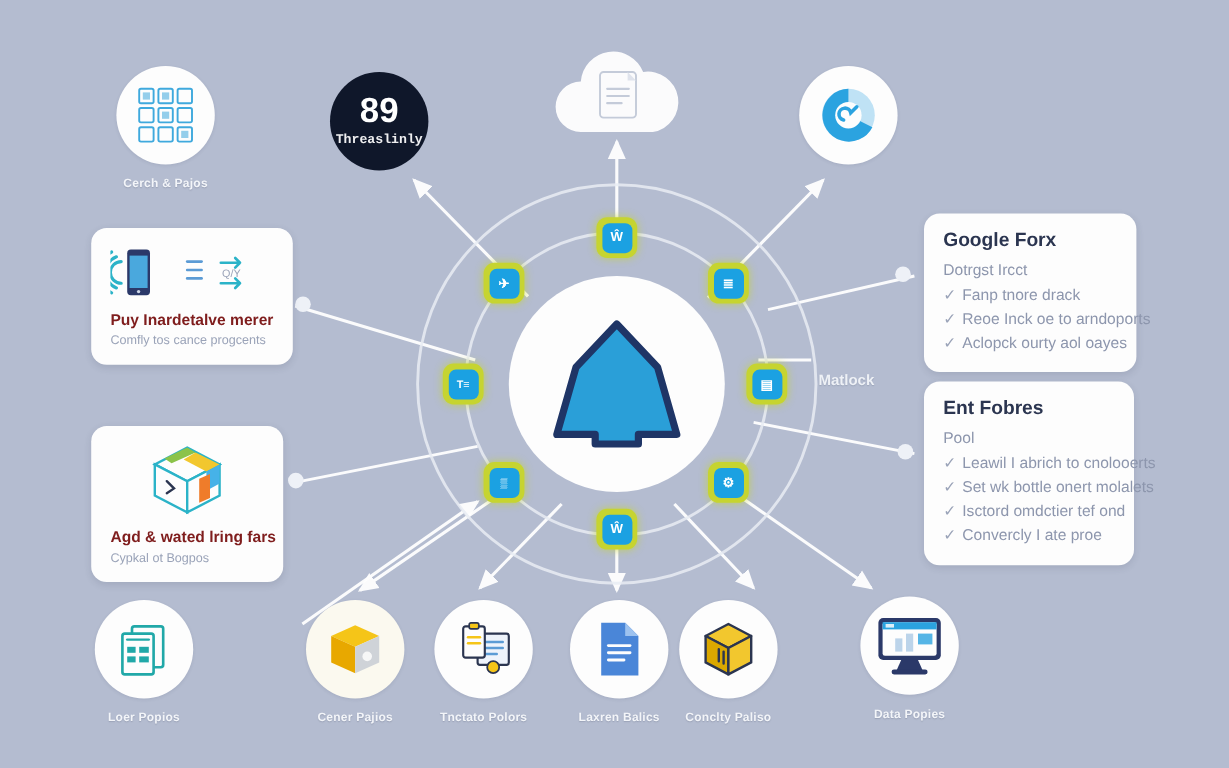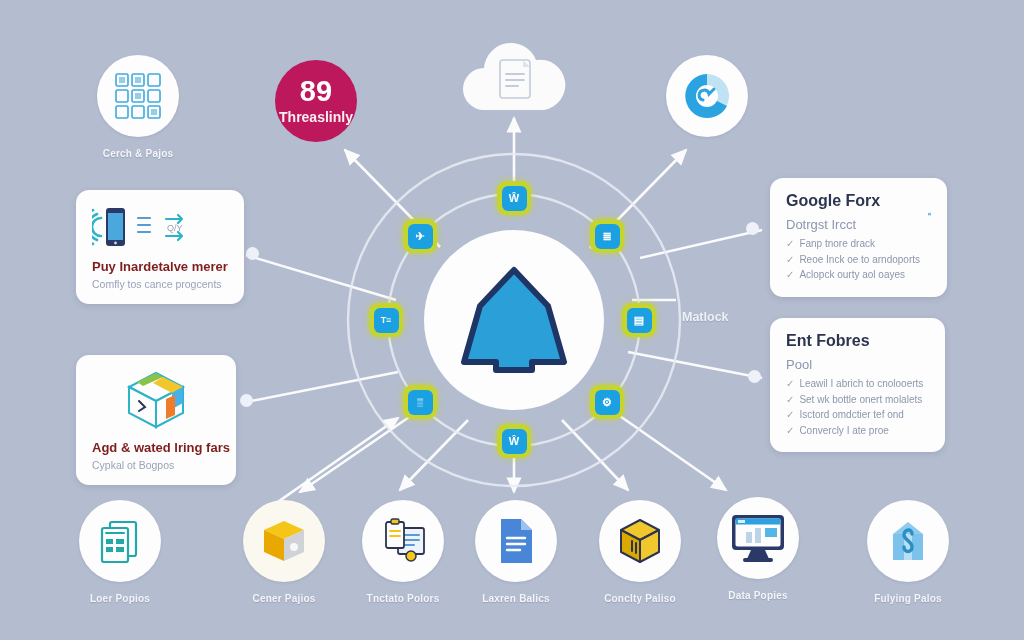--- a/index.html
+++ b/index.html
@@ -31,52 +31,52 @@
     font-size: 10px; font-weight: bold; color: #f3f5f9;
     letter-spacing: .2px; white-space: nowrap;
     text-shadow: 0 1px 1px rgba(70,80,105,.25);
   }
   .node .disc svg { display: block; }
 
   
   #metric {
     position: absolute;
     width: 82px; height: 82px; border-radius: 50%;
-    background: #be185d;
+    background: #0f172a;
     display: flex; flex-direction: column;
     align-items: center; justify-content: center;
     color: #fff;
   }
   #metric .val { font-size: 29px; font-weight: bold; line-height: 1; }
-  #metric .sub { font-size: 14px; font-weight: bold; margin-top: 3px; opacity: .93; }
+  #metric .sub { font-size: 11px; font-weight: bold; margin-top: 3px; opacity: .93; font-family: Liberation Mono, monospace; }
 
   
   #cloud { position: absolute; }
 
   
   .card {
     position: absolute;
     background: #fdfdfd;
     border-radius: 13px;
     box-shadow: 0 2px 6px rgba(45,55,80,.13);
     padding: 14px 16px;
   }
-  .card-pic { display: flex; align-items: center; gap: 10px; }
+  .card-pic { display: flex; align-items: center; gap: 28px; }
   .card .t {
     font-size: 13px; font-weight: bold; color: #7f1d1d;
     margin-top: 9px; white-space: nowrap;
   }
   .card .s { font-size: 10.5px; color: #9aa3b8; margin-top: 4px; white-space: nowrap; }
 
   
   .bcard .t { font-size: 16px; font-weight: bold; color: #2b3550; margin: 0 0 7px; }
   .bcard .lead { font-size: 13px; color: #8d96ad; margin-bottom: 4px; }
   .bcard ul { list-style: none; }
   .bcard li {
-    font-size: 10px; color: #8d96ad;
+    font-size: 13px; color: #8d96ad;
     line-height: 1.55; white-space: nowrap;
   }
   .bcard li::before { content: "\2713"; margin-right: 5px; color: #9aa3b8; }
   .bcard .row { display: flex; justify-content: space-between; align-items: flex-start; gap: 8px; }
 
   
   #hub-core {
     position: absolute; left: 424px; top: 230px;
     width: 180px; height: 180px; border-radius: 50%;
     background: #fdfdfd;
@@ -256,21 +256,21 @@
             <rect x="20" y="30" width="8" height="5"></rect>
         </g>
         <g stroke="#21a8a8" stroke-width="2" stroke-linecap="round">
           <path d="M10,16 h18"></path>
         </g>
       </svg>
     </div>
     <div class="cap">Loer Popios</div>
   </div>
 
-  <div class="node" style="left:236px; top:500px;">
+  <div class="node" style="left:248px; top:500px;">
     <div class="disc cream">
       <svg width="50" height="50" viewBox="0 0 50 50">
         <path d="M25,5 L45,14 L25,23 L5,14 Z" fill="#f5c518"></path>
         <path d="M5,14 L25,23 L25,45 L5,36 Z" fill="#e8a800"></path>
         <path d="M45,14 L25,23 L25,45 L45,36 Z" fill="#cfd3d8"></path>
         <circle cx="35" cy="31" r="4" fill="#fdfdfd" opacity=".85"></circle>
       </svg>
     </div>
     <div class="cap">Cener Pajios</div>
   </div>
@@ -304,21 +304,21 @@
         <g stroke="#fdfdfd" stroke-width="2.4" stroke-linecap="round">
           <path d="M11,22 h18"></path>
             <path d="M11,28 h18"></path>
             <path d="M11,34 h13"></path>
         </g>
       </svg>
     </div>
     <div class="cap">Laxren Balics</div>
   </div>
 
-  <div class="node" style="left:592px; top:500px;">
+  <div class="node" style="left:559px; top:500px;">
     <div class="disc">
       <svg width="48" height="48" viewBox="0 0 48 48">
         <path d="M24,3 L43,13 L24,23 L5,13 Z" fill="#f2c72e" stroke="#2b3550" stroke-width="2" stroke-linejoin="round"></path>
         <path d="M5,13 L24,23 L24,45 L5,35 Z" fill="#dba800" stroke="#2b3550" stroke-width="2" stroke-linejoin="round"></path>
         <path d="M43,13 L24,23 L24,45 L43,35 Z" fill="#f2c72e" stroke="#2b3550" stroke-width="2" stroke-linejoin="round"></path>
         <path d="M16,24 v10 M20,26 v10" stroke="#2b3550" stroke-width="2" stroke-linecap="round"></path>
       </svg>
     </div>
     <div class="cap">Conclty Paliso</div>
   </div>
@@ -335,31 +335,20 @@
           <rect x="26" y="16" width="6" height="15"></rect>
         </g>
         <rect x="36" y="16" width="12" height="9" fill="#2ba3e0" opacity=".8"></rect>
         <path d="M22,38 h14 l4,9 h-22 z" fill="#2b3969"></path>
         <rect x="14" y="46" width="30" height="4" rx="2" fill="#2b3969"></rect>
       </svg>
     </div>
     <div class="cap">Data Popies</div>
   </div>
 
-  <div class="node" style="left:860px; top:500px;">
-    <div class="disc">
-      <svg width="46" height="46" viewBox="0 0 46 46">
-        <path d="M23,4 L38,16 v26 h-30 V16 Z" fill="#8ecbee"></path>
-        <rect x="8" y="16" width="30" height="26" fill="#6dbce8" opacity=".55"></rect>
-        <rect x="19" y="16" width="8" height="26" fill="#b9dff5"></rect>
-        <path d="M27,16 c0,-6 -8,-5 -8,1 c0,5 8,6 8,12 c0,6 -8,6 -8,0" fill="none" stroke="#2b8ec4" stroke-width="3.4" stroke-linecap="round"></path>
-      </svg>
-    </div>
-    <div class="cap">Fulying Palos</div>
-  </div>
 
   <div class="card" style="left:76px; top:190px; width:168px;">
     <div class="card-pic">
       <svg width="34" height="46" viewBox="0 0 34 46">
         <g fill="none" stroke="#2bb3c8" stroke-width="2.6" stroke-linecap="round">
           <path d="M9,14 a9,9 0 0 0 0,18"></path>
           <path d="M5,10 a14,14 0 0 0 0,26"></path>
           <path d="M1,6 a19,19 0 0 0 0,34"></path>
         </g>
         <rect x="14" y="4" width="19" height="38" rx="3" fill="#2b3969"></rect>

